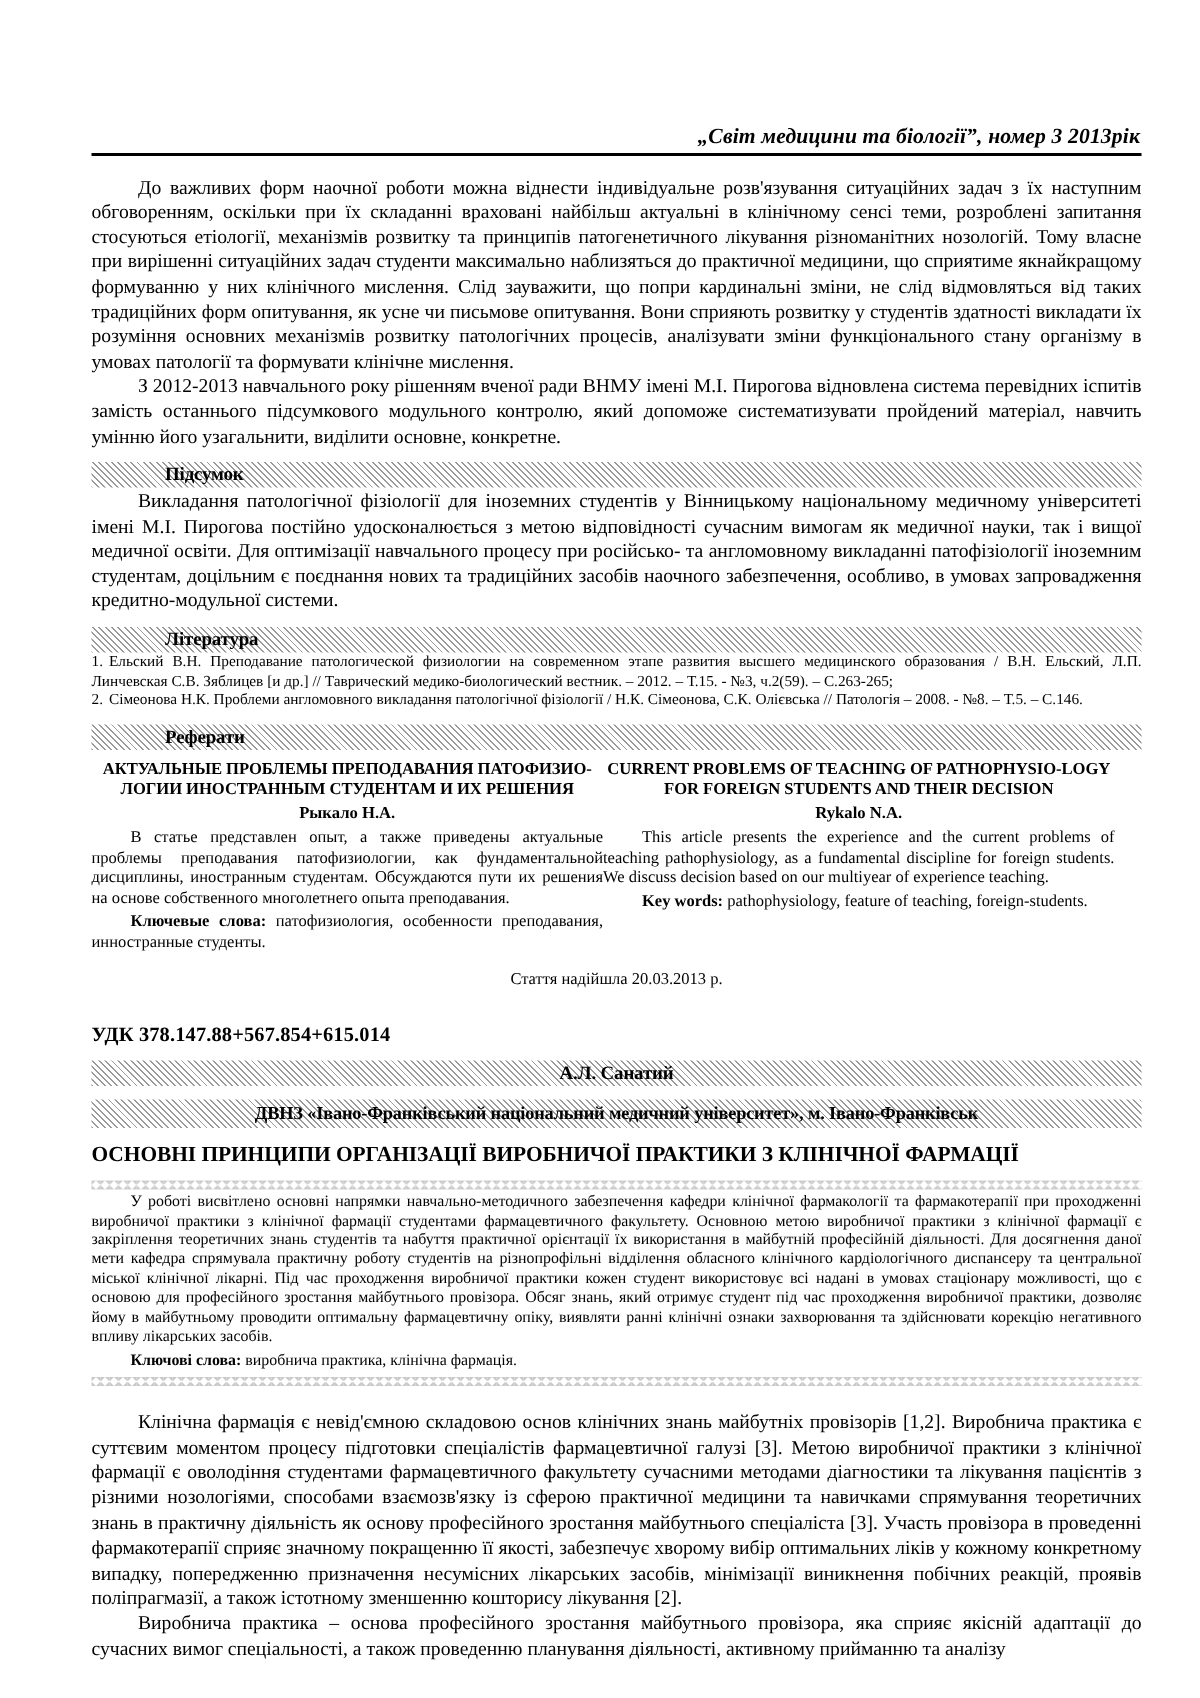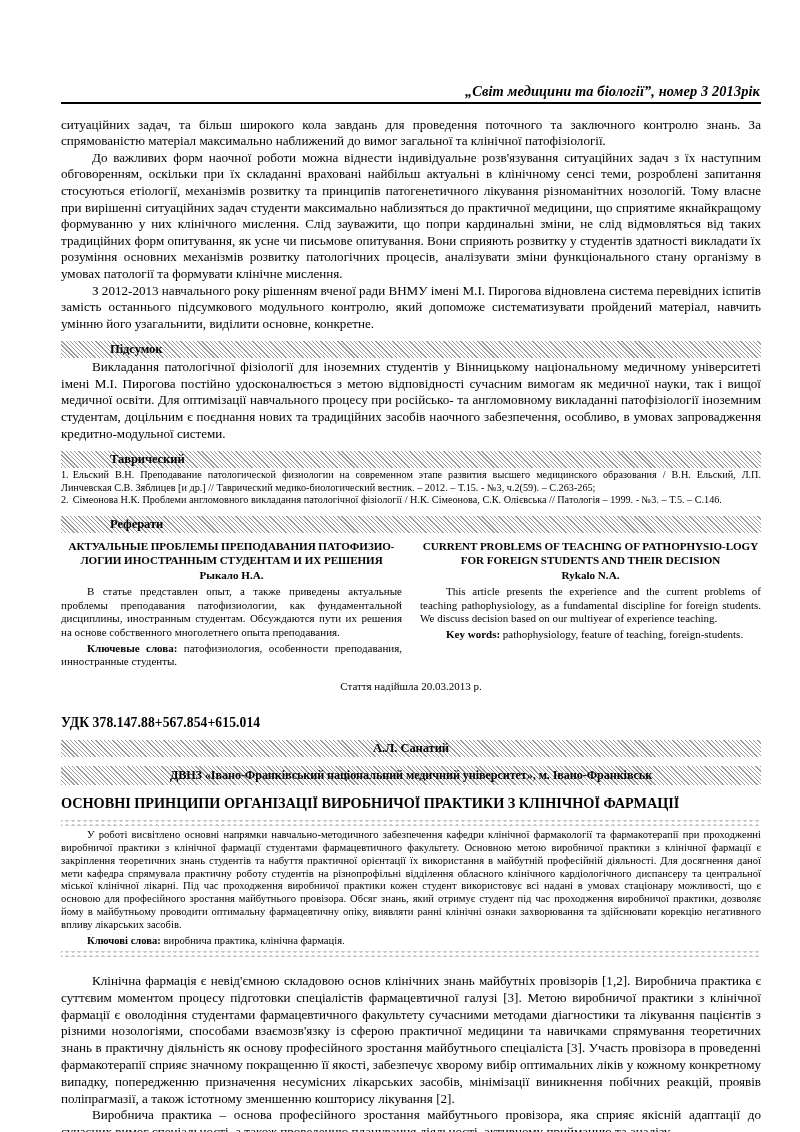--- a/index.html
+++ b/index.html
@@ -96,21 +96,20 @@
     line-height: 12.6px;
     text-align: justify;
     margin: 0;
     text-indent: 0;
   }
   .ref .num { margin-right: 4px; }
 
   
   .cols {
     display: flex;
-    gap: 18px;
     margin-top: 7px;
   }
   .col { width: 341px; }
   .abs-title {
     font-size: 11.1px;
     font-weight: bold;
     text-align: center;
     line-height: 13.6px;
     letter-spacing: -0.05px;
   }
@@ -191,34 +190,33 @@
 </style>
 </head>
 <body>
 
 <div class="page">
   <div class="inner">
 
     <div class="runhead">„Світ медицини та біології”, номер 3 2013рік</div>
     <div class="runhead-rule"></div>
 
-    <p class="p noind">ситуаційних задач, та більш широкого кола завдань для проведення поточного та заключного контролю знань. За спрямованістю матеріал максимально наближений до вимог загальної та клінічної патофізіології.</p>
     <p class="p">До важливих форм наочної роботи можна віднести індивідуальне розв'язування ситуаційних задач з їх наступним обговоренням, оскільки при їх складанні враховані найбільш актуальні в клінічному сенсі теми, розроблені запитання стосуються етіології, механізмів розвитку та принципів патогенетичного лікування різноманітних нозологій. Тому власне при вирішенні ситуаційних задач студенти максимально наблизяться до практичної медицини, що сприятиме якнайкращому формуванню у них клінічного мислення. Слід зауважити, що попри кардинальні зміни, не слід відмовляться від таких традиційних форм опитування, як усне чи письмове опитування. Вони сприяють розвитку у студентів здатності викладати їх розуміння основних механізмів розвитку патологічних процесів, аналізувати зміни функціонального стану організму в умовах патології та формувати клінічне мислення.</p>
     <p class="p">З 2012-2013 навчального року рішенням вченої ради ВНМУ імені М.І. Пирогова відновлена система перевідних іспитів замість останнього підсумкового модульного контролю, який допоможе систематизувати пройдений матеріал, навчить умінню його узагальнити, виділити основне, конкретне.</p>
 
     <div class="hatchbar">
       <span class="lbl">Підсумок</span>
     </div>
     <p class="p">Викладання патологічної фізіології для іноземних студентів у Вінницькому національному медичному університеті імені М.І. Пирогова постійно удосконалюється з метою відповідності сучасним вимогам як медичної науки, так і вищої медичної освіти. Для оптимізації навчального процесу при російсько- та англомовному викладанні патофізіології іноземним студентам, доцільним є поєднання нових та традиційних засобів наочного забезпечення, особливо, в умовах запровадження кредитно-модульної системи.</p>
 
     <div class="hatchbar">
-      <span class="lbl">Таврический</span>
+      <span class="lbl">Література</span>
     </div>
     <p class="ref"><span class="num">1.</span><span>Ельский В.Н.  Преподавание патологической физиологии на современном этапе развития высшего медицинского образования / В.Н. Ельский, Л.П. Линчевская С.В. Зяблицев  [и др.] // Таврический медико-биологический вестник. – 2012. – Т.15. - №3, ч.2(59). – С.263-265;</span></p>
-    <p class="ref"><span class="num">2.</span><span>Сімеонова Н.К. Проблеми англомовного викладання патологічної фізіології / Н.К. Сімеонова, С.К. Олієвська // Патологія – 1999. - №3. – Т.5. – С.146.</span></p>
+    <p class="ref"><span class="num">2.</span><span>Сімеонова Н.К. Проблеми англомовного викладання патологічної фізіології / Н.К. Сімеонова, С.К. Олієвська // Патологія – 2008. - №8. – Т.5. – С.146.</span></p>
 
     <div class="hatchbar">
       <span class="lbl">Реферати</span>
     </div>
 
     <div class="cols">
       <div class="col">
         <div class="abs-title">АКТУАЛЬНЫЕ ПРОБЛЕМЫ ПРЕПОДАВАНИЯ ПАТОФИЗИО-ЛОГИИ ИНОСТРАННЫМ СТУДЕНТАМ И ИХ РЕШЕНИЯ</div>
         <div class="abs-author">Рыкало Н.А.</div>
         <p class="abs-body">В статье представлен опыт, а также приведены актуальные проблемы преподавания патофизиологии, как фундаментальной дисциплины, иностранным студентам. Обсуждаются пути их решения на основе собственного многолетнего опыта преподавания.</p>

